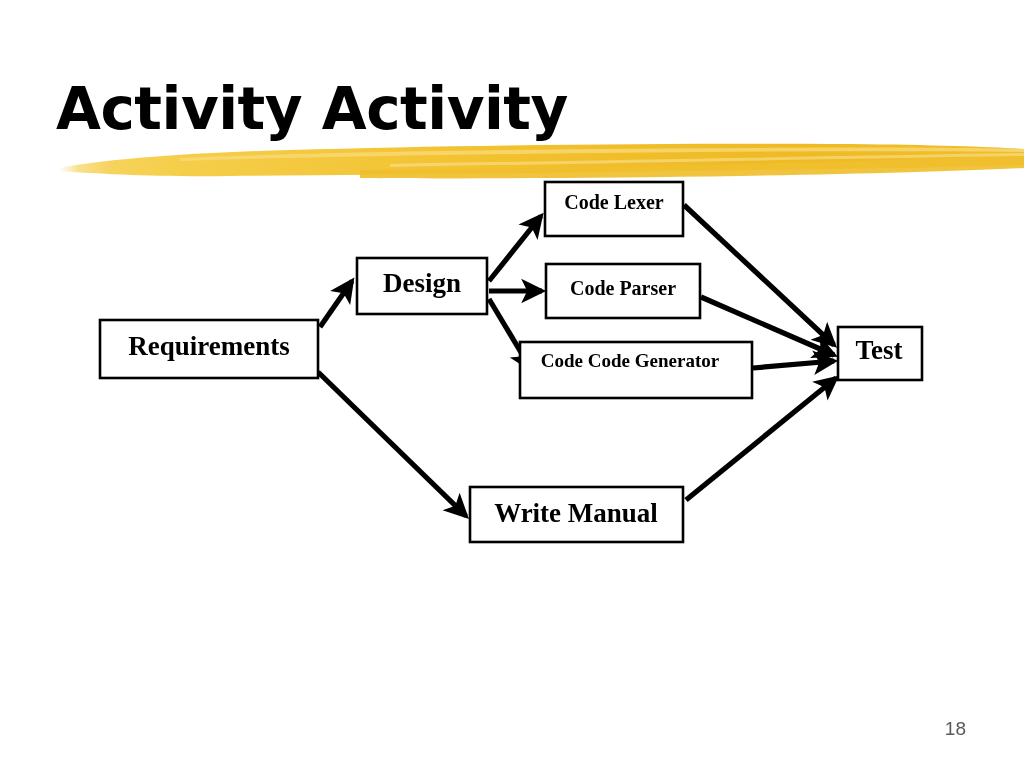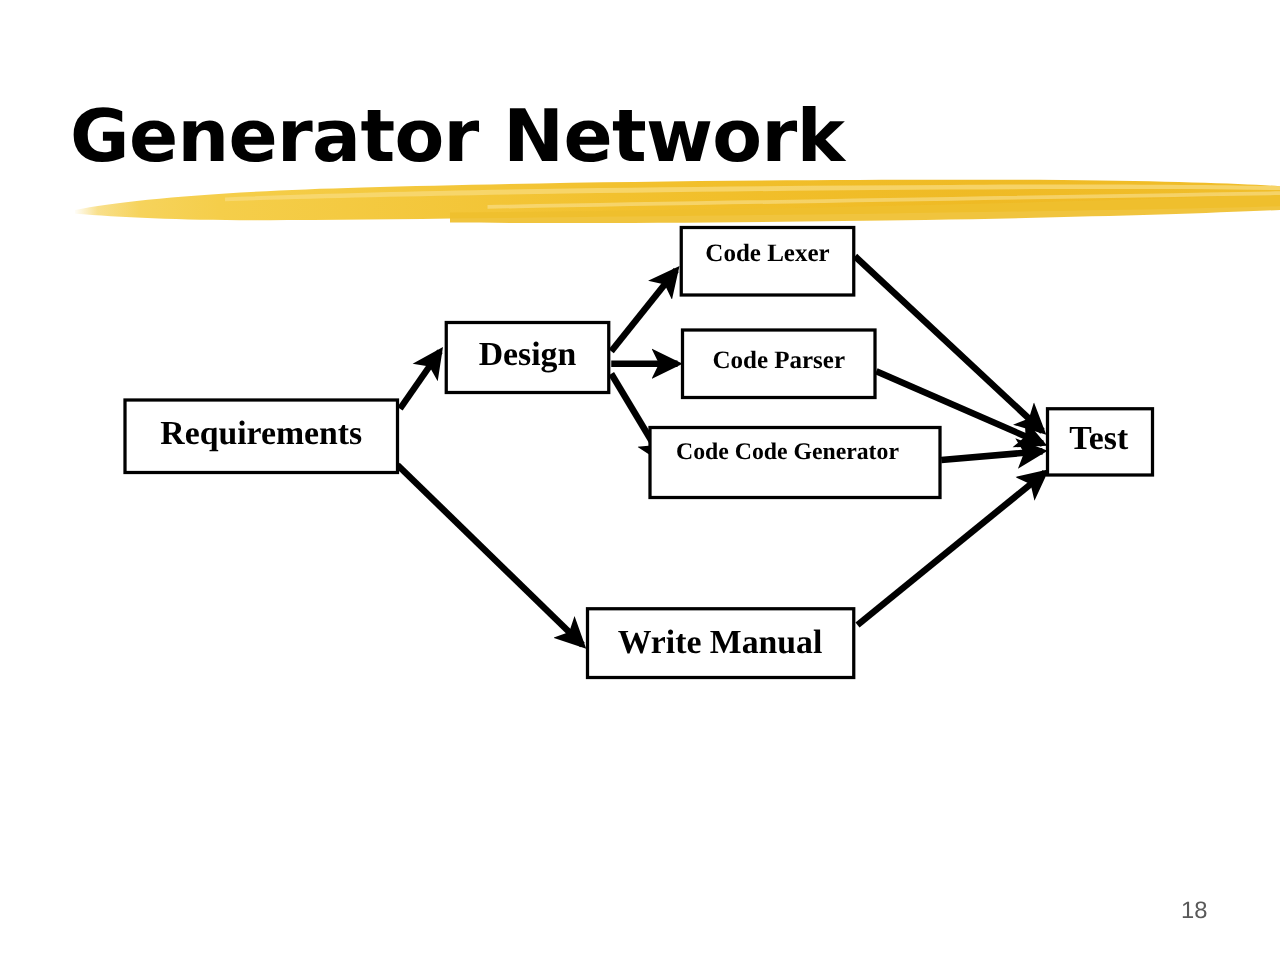--- a/index.html
+++ b/index.html
@@ -81,21 +81,21 @@
     font-size: 19px;
     color: #595959;
     margin-left: 32px;
   }
 </style>
 </head>
 <body>
 
 <div class="slide">
 
-  <div class="slide-title">Generator Network</div>
+  <div class="slide-title">Activity Activity</div>
 
   <svg class="brush" viewBox="0 0 964 52" preserveAspectRatio="none">
     <defs>
       <linearGradient id="brushGrad" x1="0" y1="0" x2="1" y2="0">
         <stop offset="0" stop-color="#F7D76A"></stop>
         <stop offset="0.12" stop-color="#F5CE4A"></stop>
         <stop offset="0.45" stop-color="#F2C12E"></stop>
         <stop offset="0.75" stop-color="#EFBA24"></stop>
         <stop offset="1" stop-color="#F0BE2B"></stop>
       </linearGradient>

